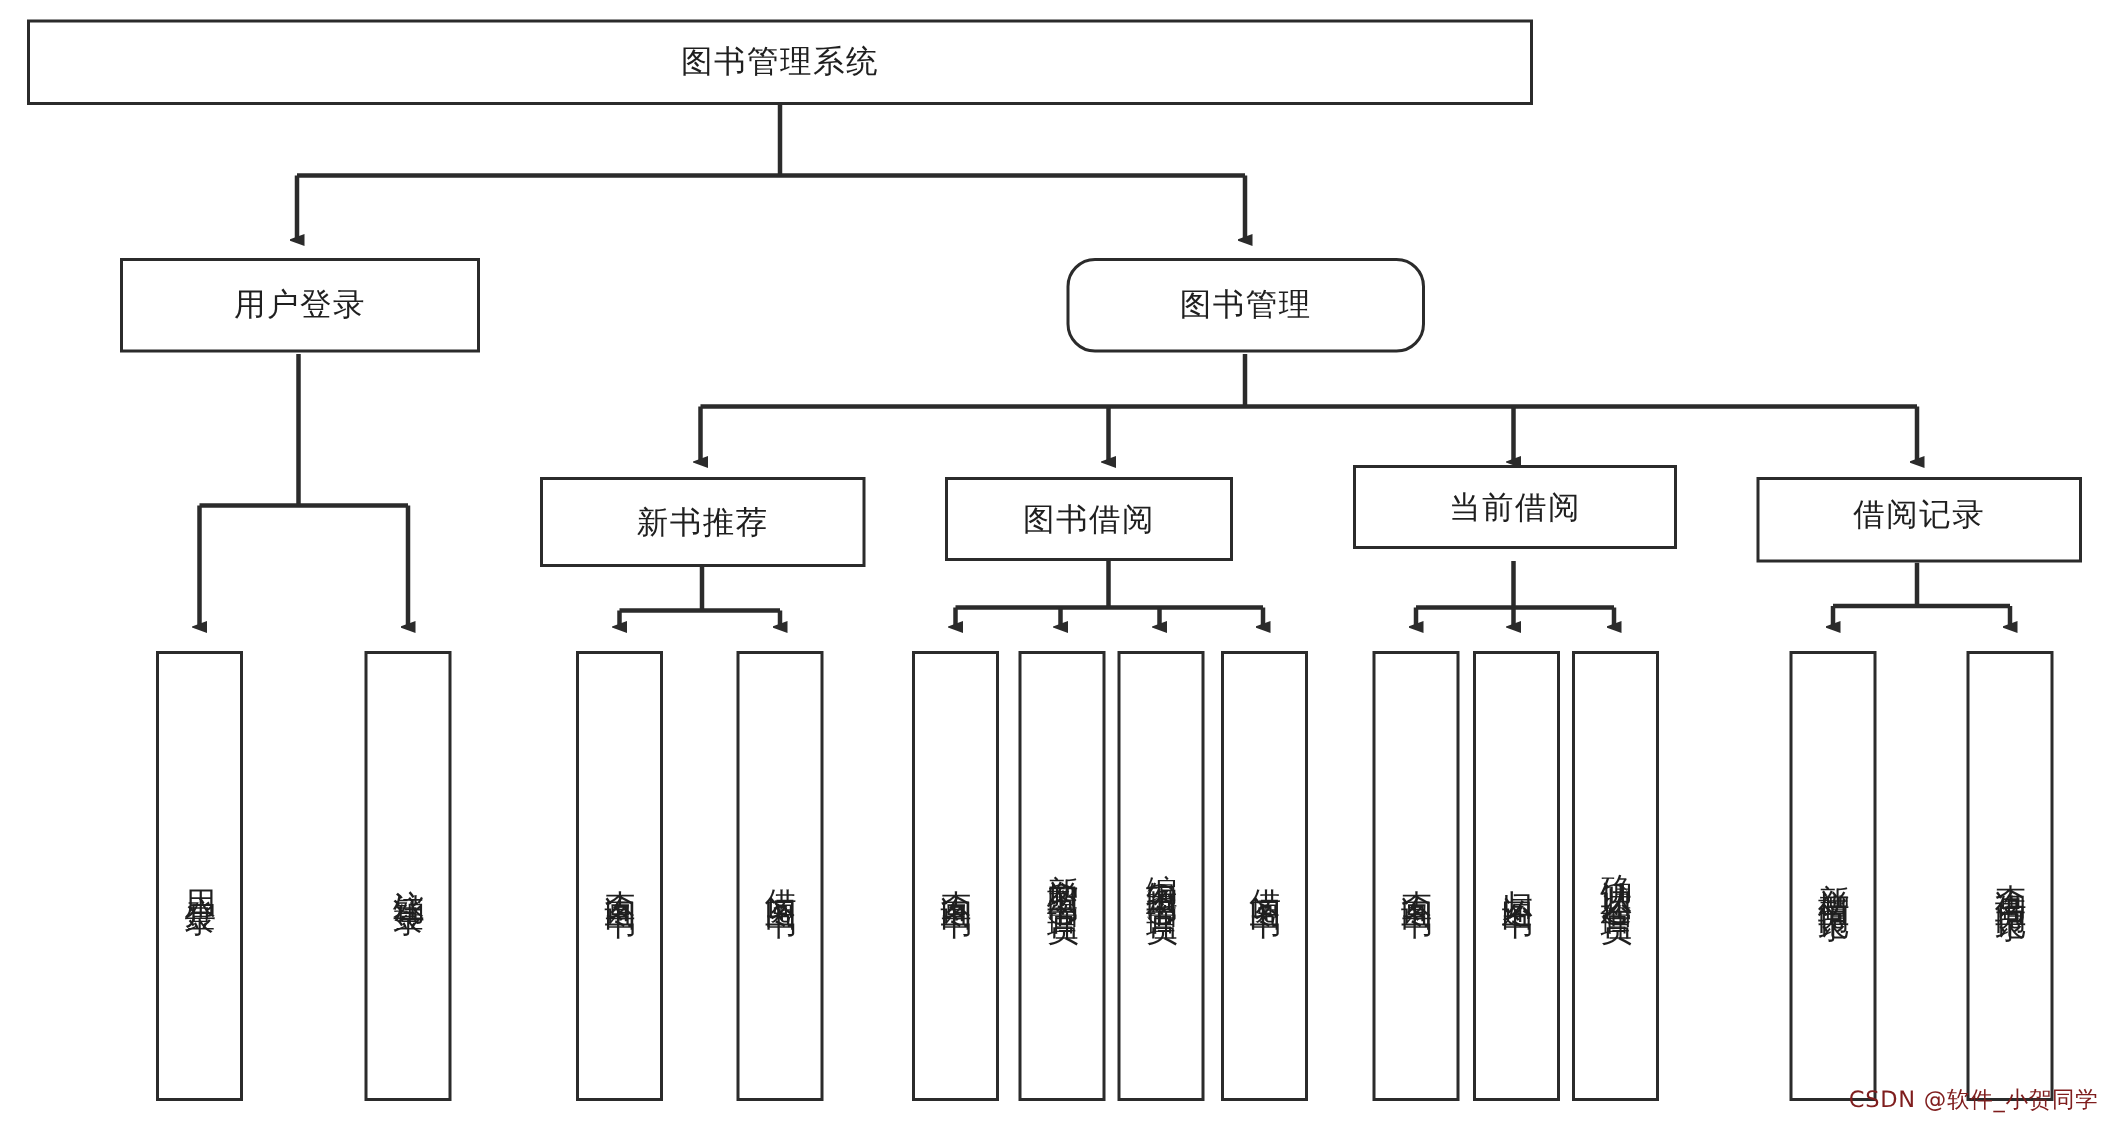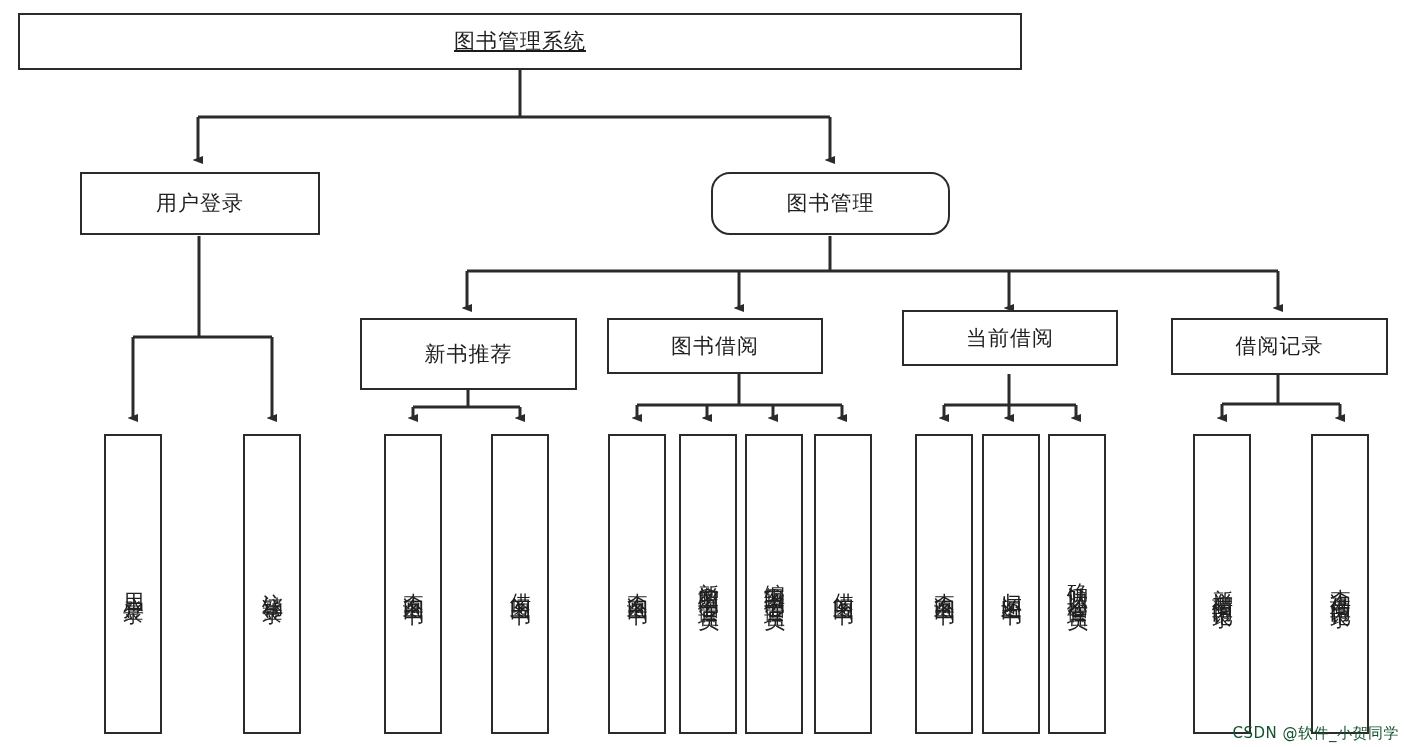--- a/index.html
+++ b/index.html
@@ -47,21 +47,21 @@
     position:absolute;
     left:0;top:0;
     width:1405px;height:747px;
     pointer-events:none;
   }
   #watermark{
     position:absolute;
     right:6px;
     bottom:4px;
     font-size:15px;
-    color:#14532d;
+    color:#7f1d1d;
     letter-spacing:0.5px;
     white-space:nowrap;
   }
 </style>
 </head>
 <body>
 
 <div id="canvas">
 
   <svg id="edges" viewBox="0 0 1405 747" xmlns="http://www.w3.org/2000/svg">
@@ -107,45 +107,45 @@
       <path d="M1009,405 L1009,418" marker-end="url(#arrow)"></path>
       <path d="M1076,405 L1076,418" marker-end="url(#arrow)"></path>
 
       <path d="M1278,375 L1278,404"></path>
       <path d="M1222,404 L1340,404"></path>
       <path d="M1222,404 L1222,418" marker-end="url(#arrow)"></path>
       <path d="M1340,404 L1340,418" marker-end="url(#arrow)"></path>
     </g>
   </svg>
 
-  <div class="node" style="left:18px; top:13px; width:1004px; height:57px;text-decoration:underline;">
+  <div class="node" style="left:18px; top:13px; width:1004px; height:57px;">
     <span class="lbl">图书管理系统</span>
   </div>
 
   <div class="node" style="left:80px; top:172px; width:240px; height:63px;">
     <span class="lbl">用户登录</span>
   </div>
 
   <div class="node" style="left:711px; top:172px; width:239px; height:63px;border-radius:19px;">
     <span class="lbl">图书管理</span>
   </div>
 
-  <div class="node" style="left:360px; top:318px; width:217px; height:72px;">
+  <div class="node" style="left:360px; top:318px; width:217px; height:60px;">
     <span class="lbl">新书推荐</span>
   </div>
 
-  <div class="node" style="left:607px; top:318px; width:216px; height:56px;">
+  <div class="node" style="left:630px; top:318px; width:192px; height:56px;">
     <span class="lbl">图书借阅</span>
   </div>
 
   <div class="node" style="left:902px; top:310px; width:216px; height:56px;">
     <span class="lbl">当前借阅</span>
   </div>
 
-  <div class="node" style="left:1171px; top:318px; width:217px; height:57px;">
+  <div class="node" style="left:1171px; top:318px; width:217px; height:57px;font-family:Liberation Mono, monospace;">
     <span class="lbl">借阅记录</span>
   </div>
 
   <div class="node vertical" style="left:104px; top:434px; width:58px; height:300px;">
     <span class="lbl">用户登录</span>
   </div>
 
   <div class="node vertical" style="left:243px; top:434px; width:58px; height:300px;">
     <span class="lbl">注销登录</span>
   </div>

